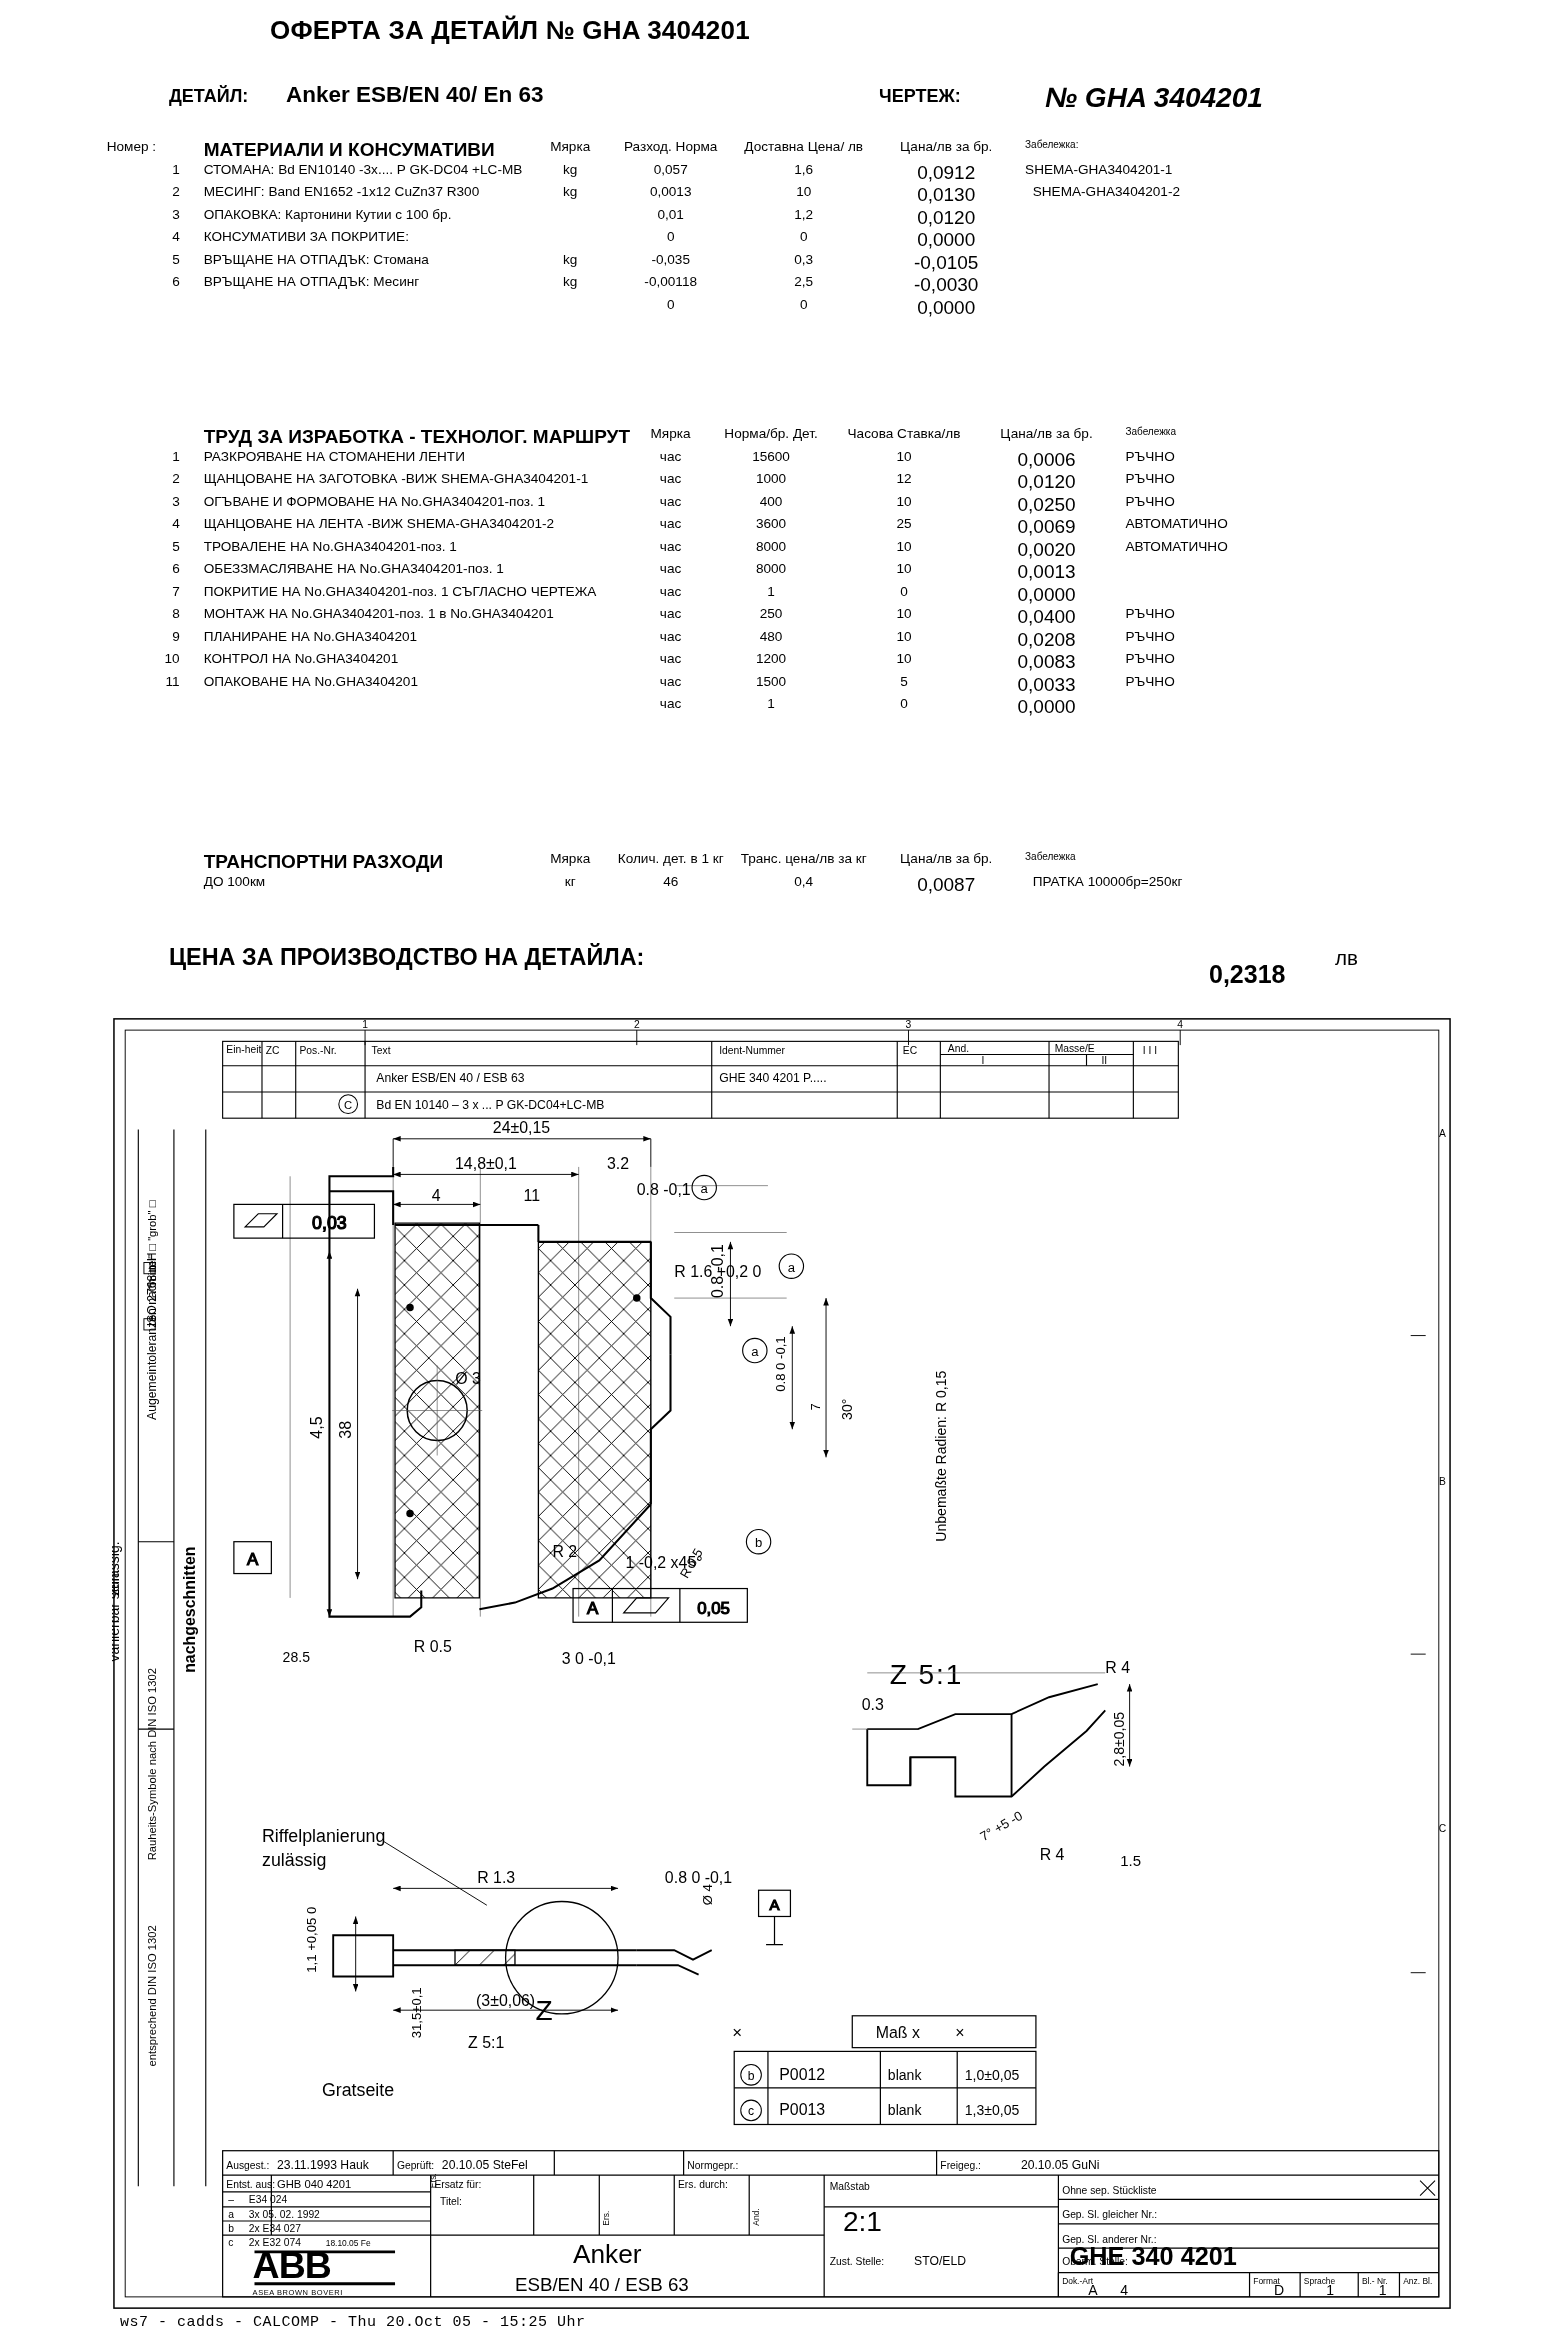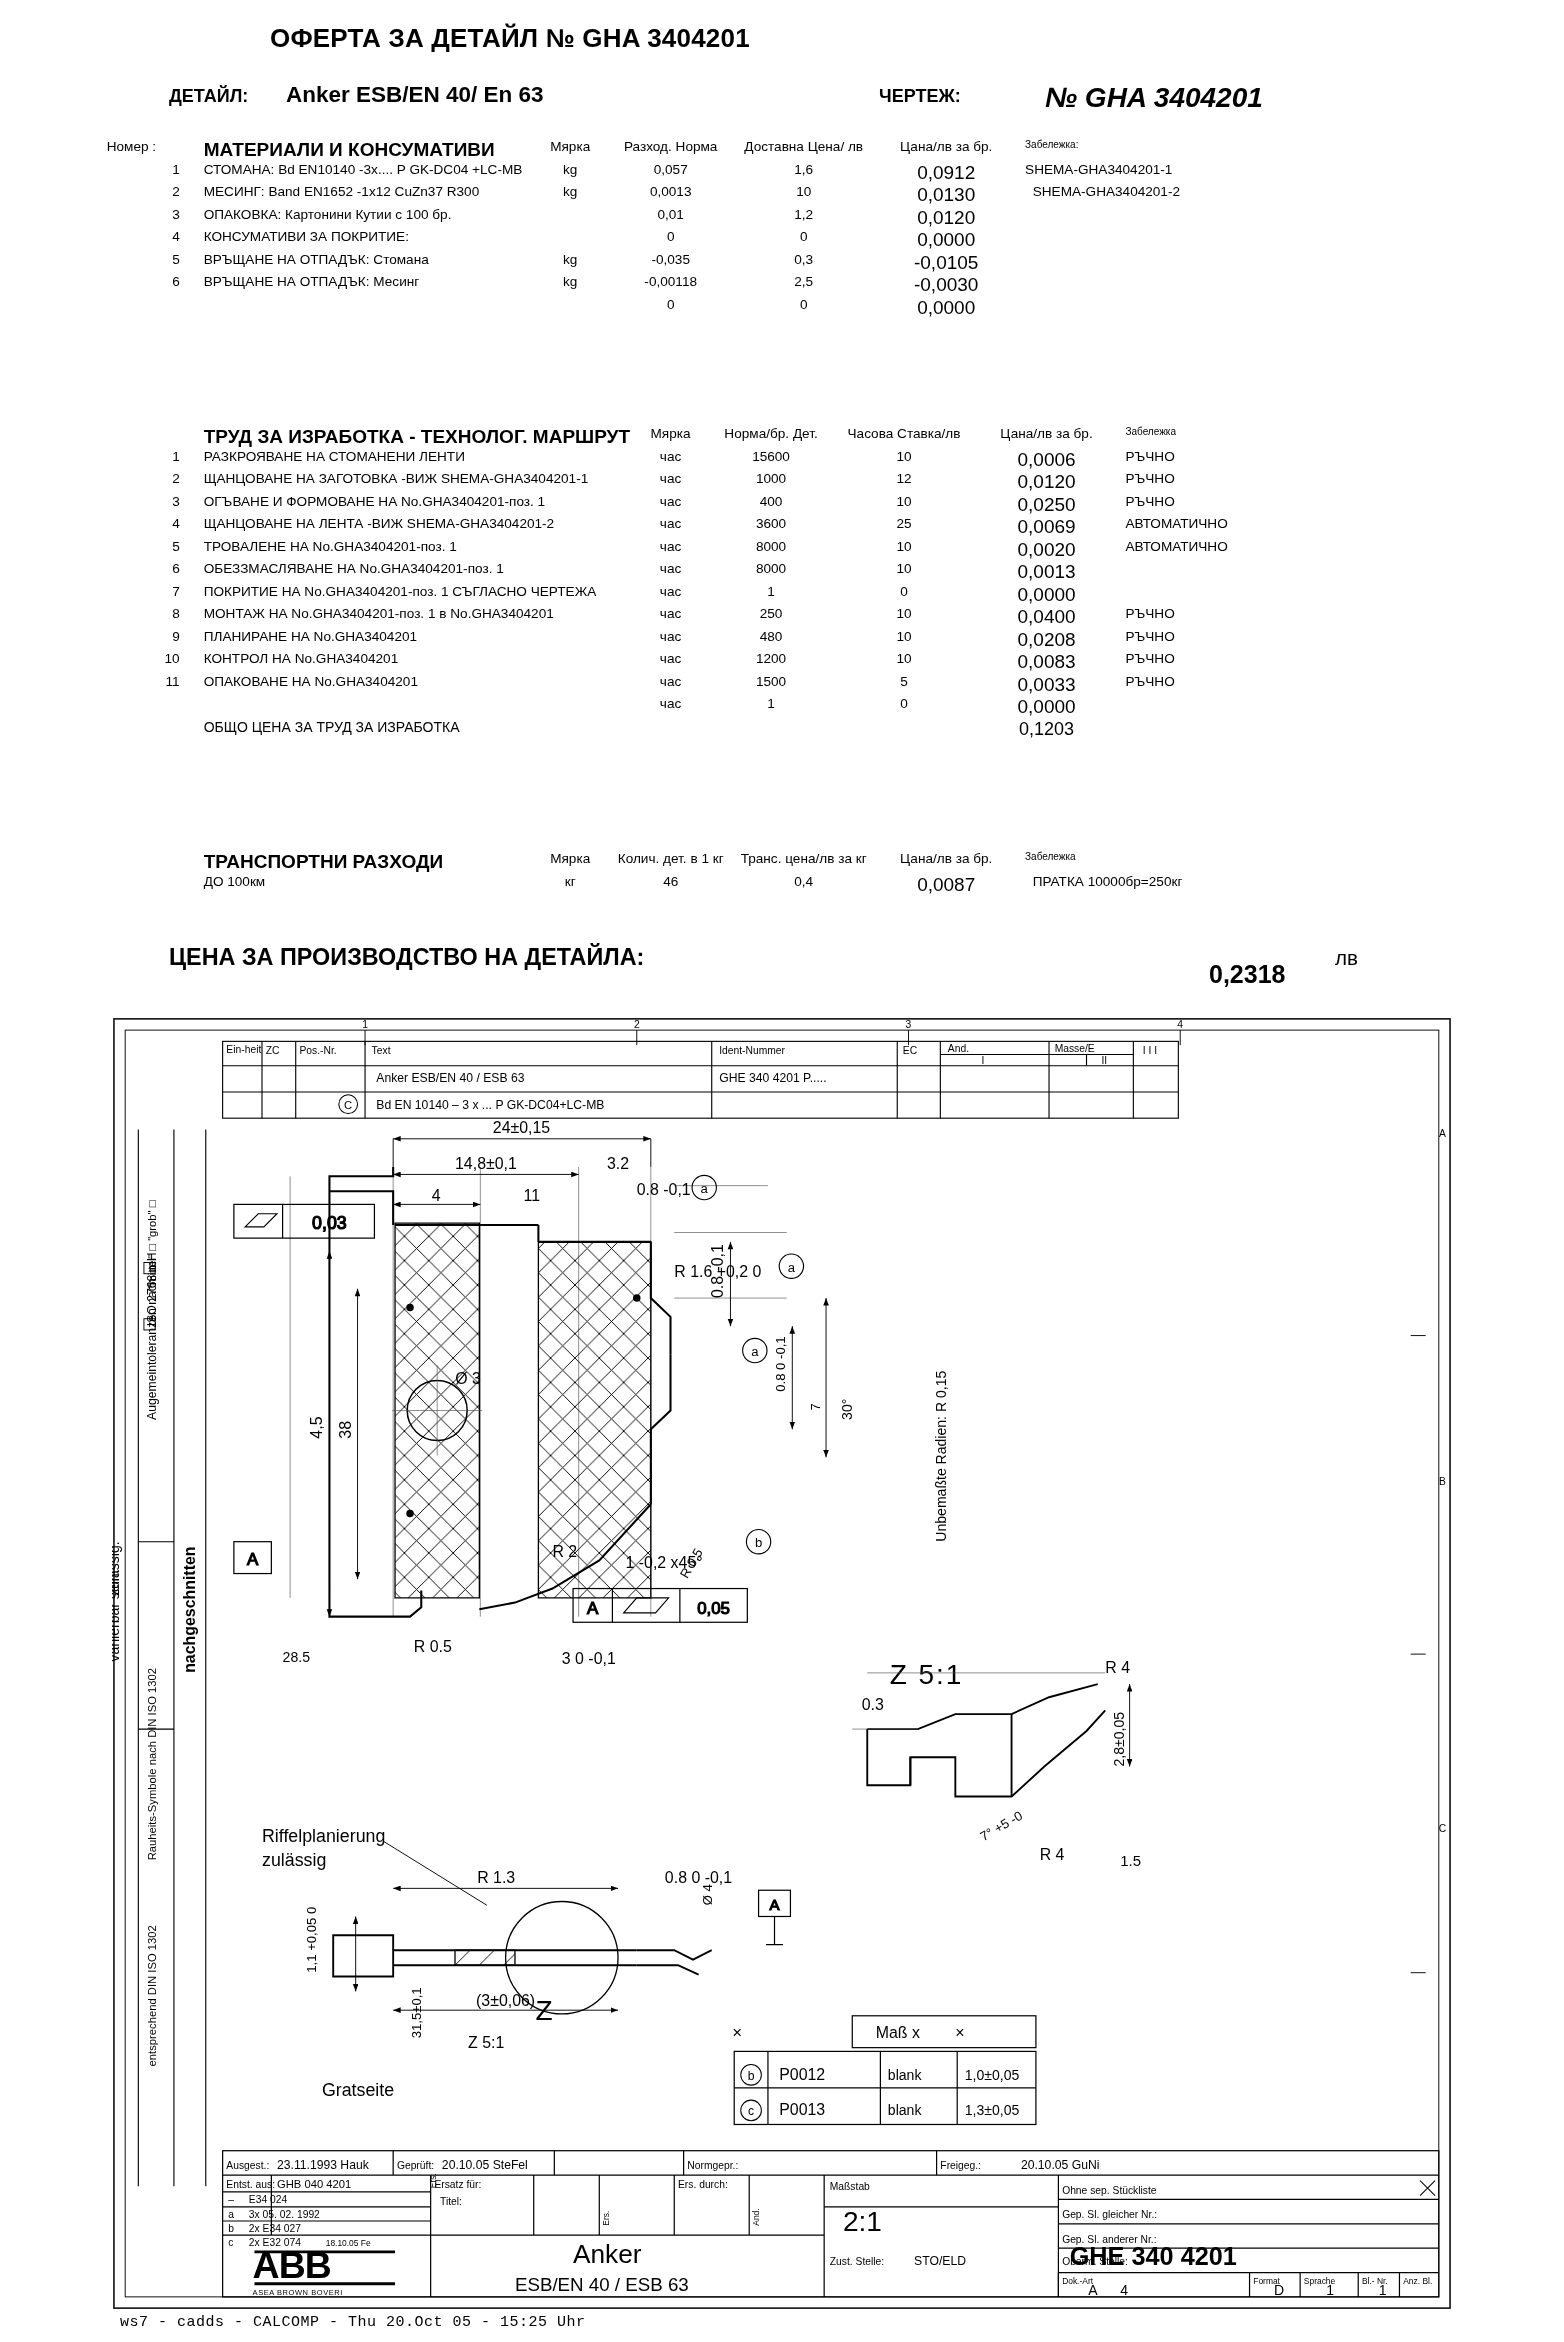--- a/index.html
+++ b/index.html
@@ -7,21 +7,21 @@
   body{
     width:1565px;height:2342px;position:relative;overflow:hidden;
     font-family:"Liberation Sans","DejaVu Sans",sans-serif;
     color:#000;
     -webkit-font-smoothing:antialiased;
   }
   .page{position:relative;width:1565px;height:2342px;}
 
   
   .doc-title{
-    position:absolute;left:270px;top:23px;
+    position:absolute;left:270px;top:15px;
     font-size:26px;font-weight:bold;letter-spacing:0.2px;white-space:nowrap;
   }
   .part-label{position:absolute;left:169px;top:86px;font-size:18px;font-weight:bold;}
   .part-value{position:absolute;left:286px;top:82px;font-size:22.5px;font-weight:bold;}
   .draw-label{position:absolute;left:879px;top:86px;font-size:18px;font-weight:bold;}
   .draw-value{position:absolute;left:1045px;top:82px;font-size:28px;font-weight:bold;font-style:italic;}
 
   
   .tbl{position:absolute;border-collapse:collapse;font-size:13px;}
   .tbl td,.tbl th{padding:0;vertical-align:top;white-space:nowrap;font-weight:normal;}
@@ -256,29 +256,20 @@
         <td class="c-price">0,0033</td>
         <td class="c-note">РЪЧНО</td>
       </tr>
       <tr>
         <td class="c-num"></td>
         <td class="c-desc"></td>
         <td class="c-unit">час</td>
         <td class="c-norm">1</td>
         <td class="c-rate">0</td>
         <td class="c-price">0,0000</td>
-        <td class="c-note"></td>
-      </tr>
-      <tr style="height:32px;">
-        <td class="c-num"></td>
-        <td class="c-desc total-label">ОБЩО ЦЕНА ЗА ТРУД ЗА ИЗРАБОТКА</td>
-        <td class="c-unit"></td>
-        <td class="c-norm"></td>
-        <td class="c-rate"></td>
-        <td class="c-price total-value">0,1203</td>
         <td class="c-note"></td>
       </tr>
     </tbody>
   </table>
 
   <table class="tbl" style="left:103px;top:851px;">
     <thead>
       <tr>
         <th class="c-num hdr-num"></th>
         <th class="c-desc hdr-main">ТРАНСПОРТНИ РАЗХОДИ</th>

